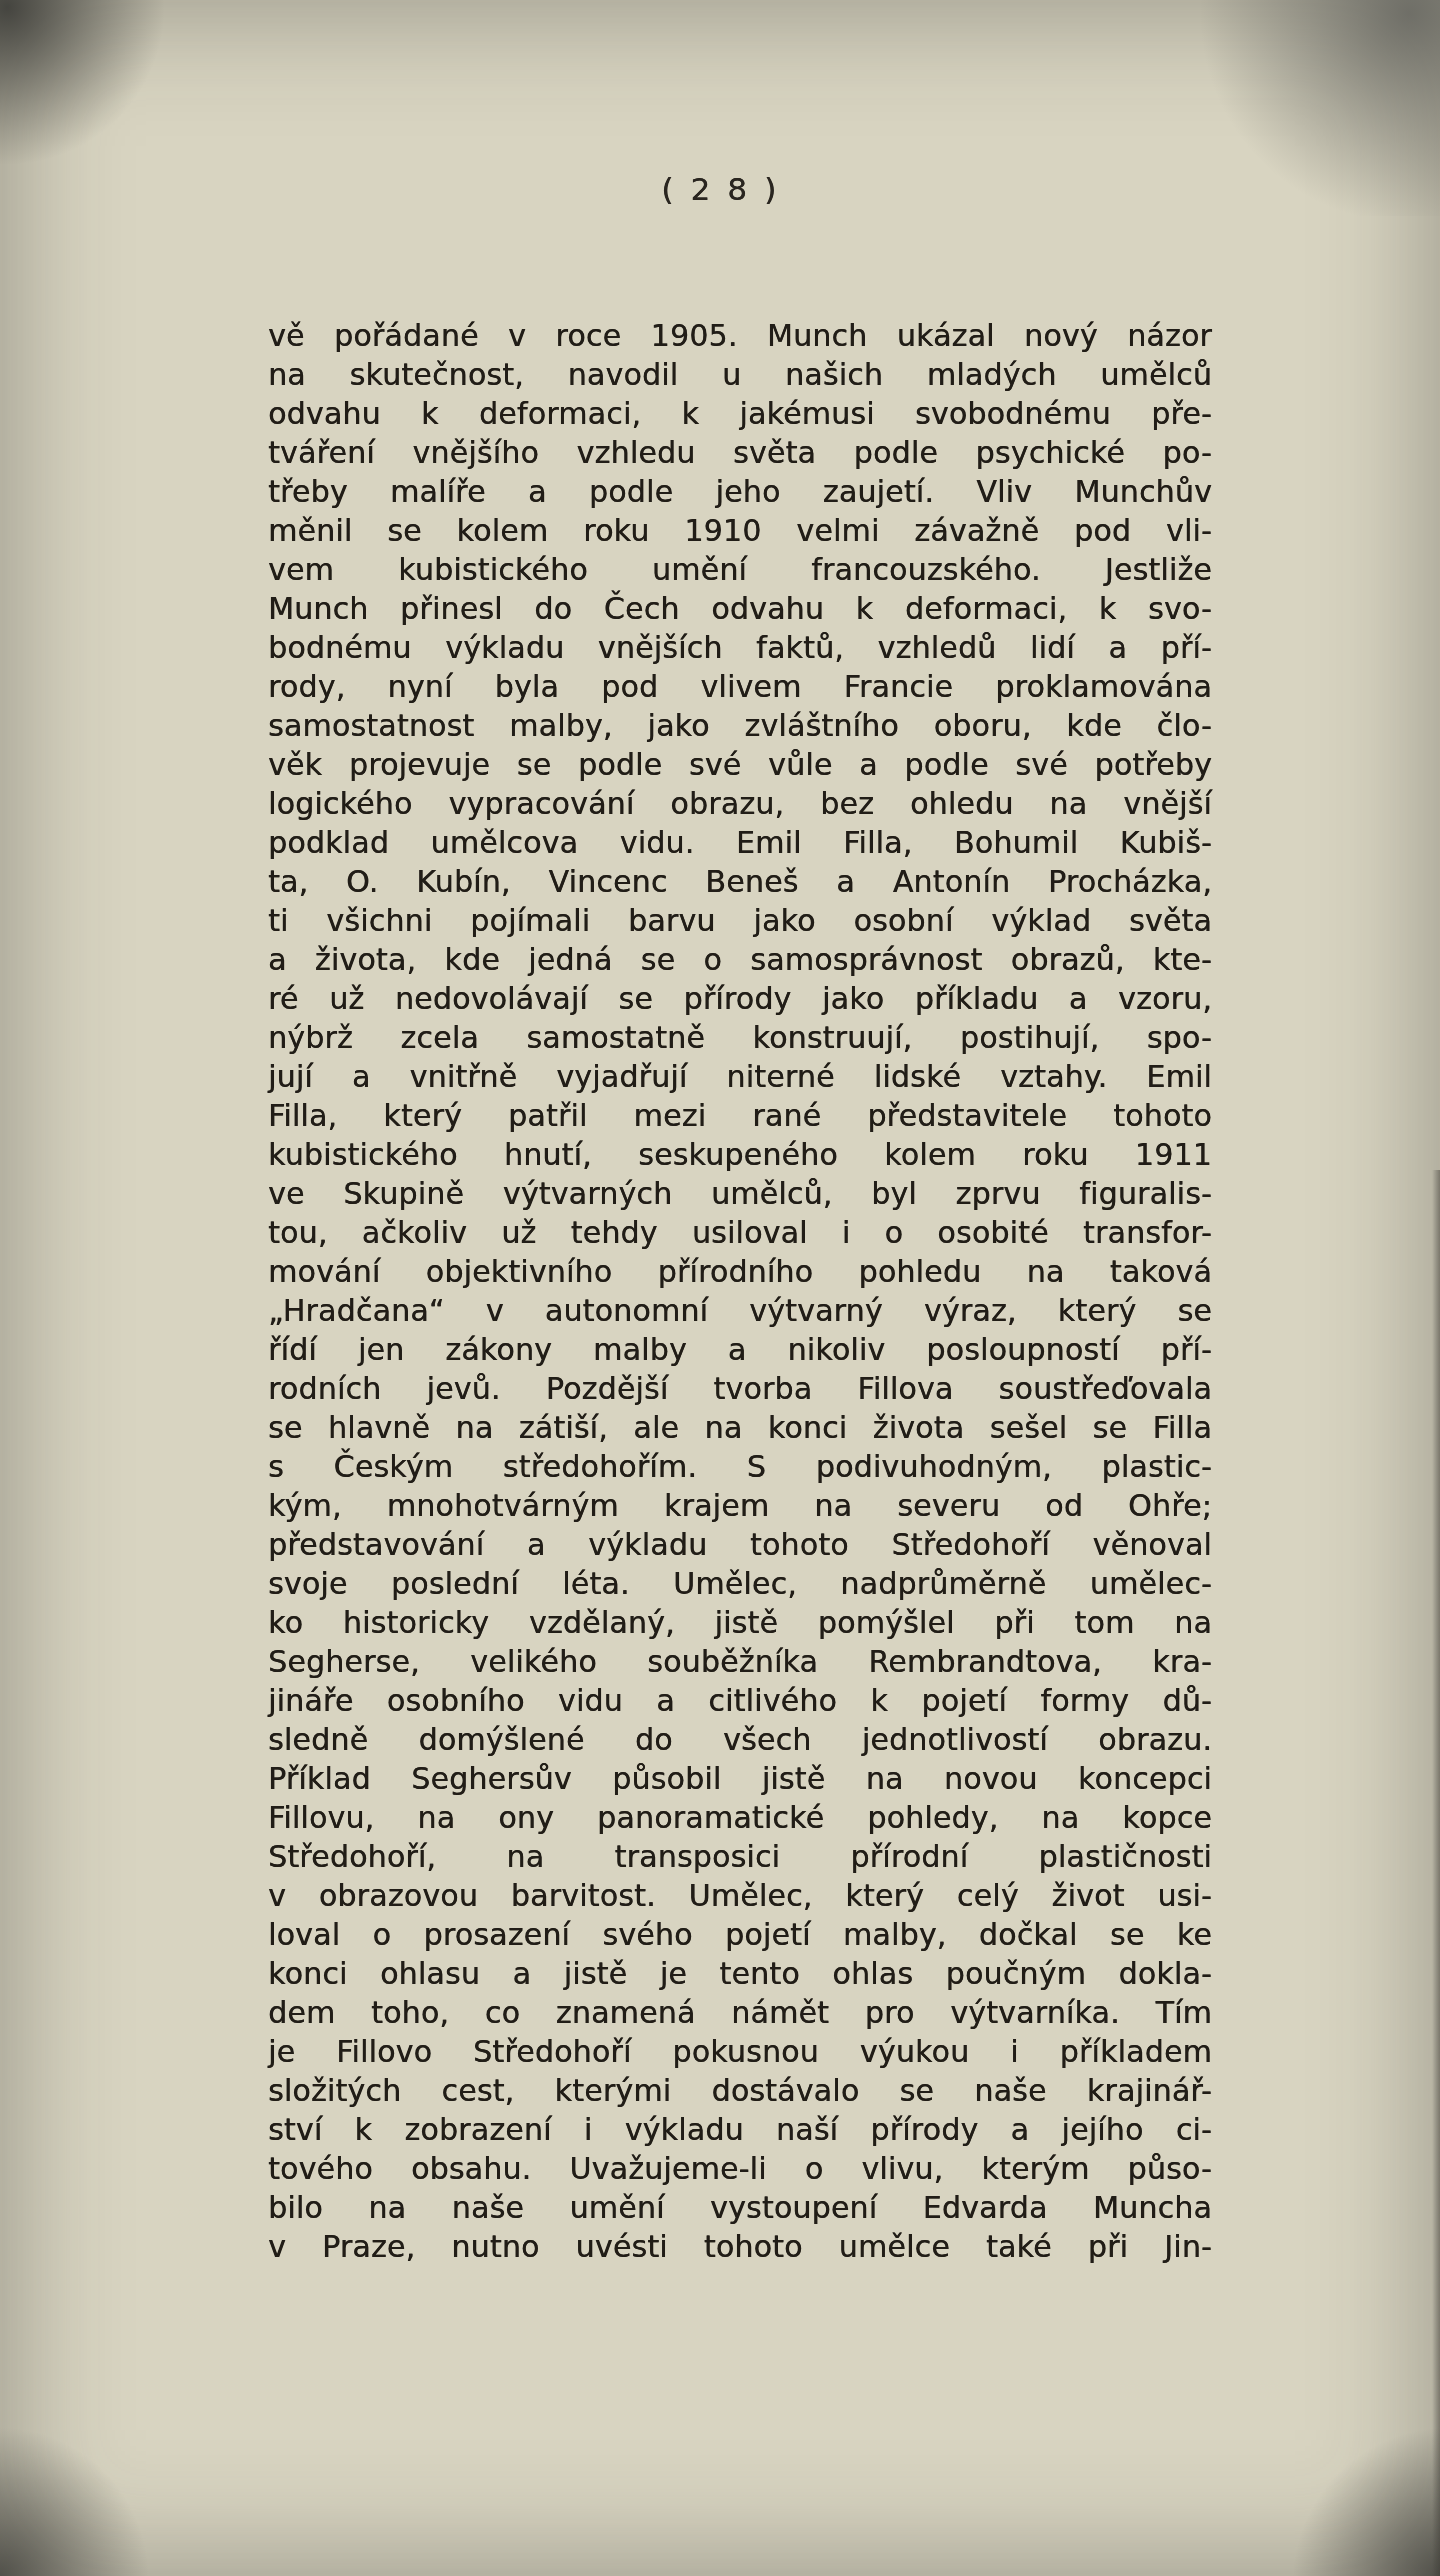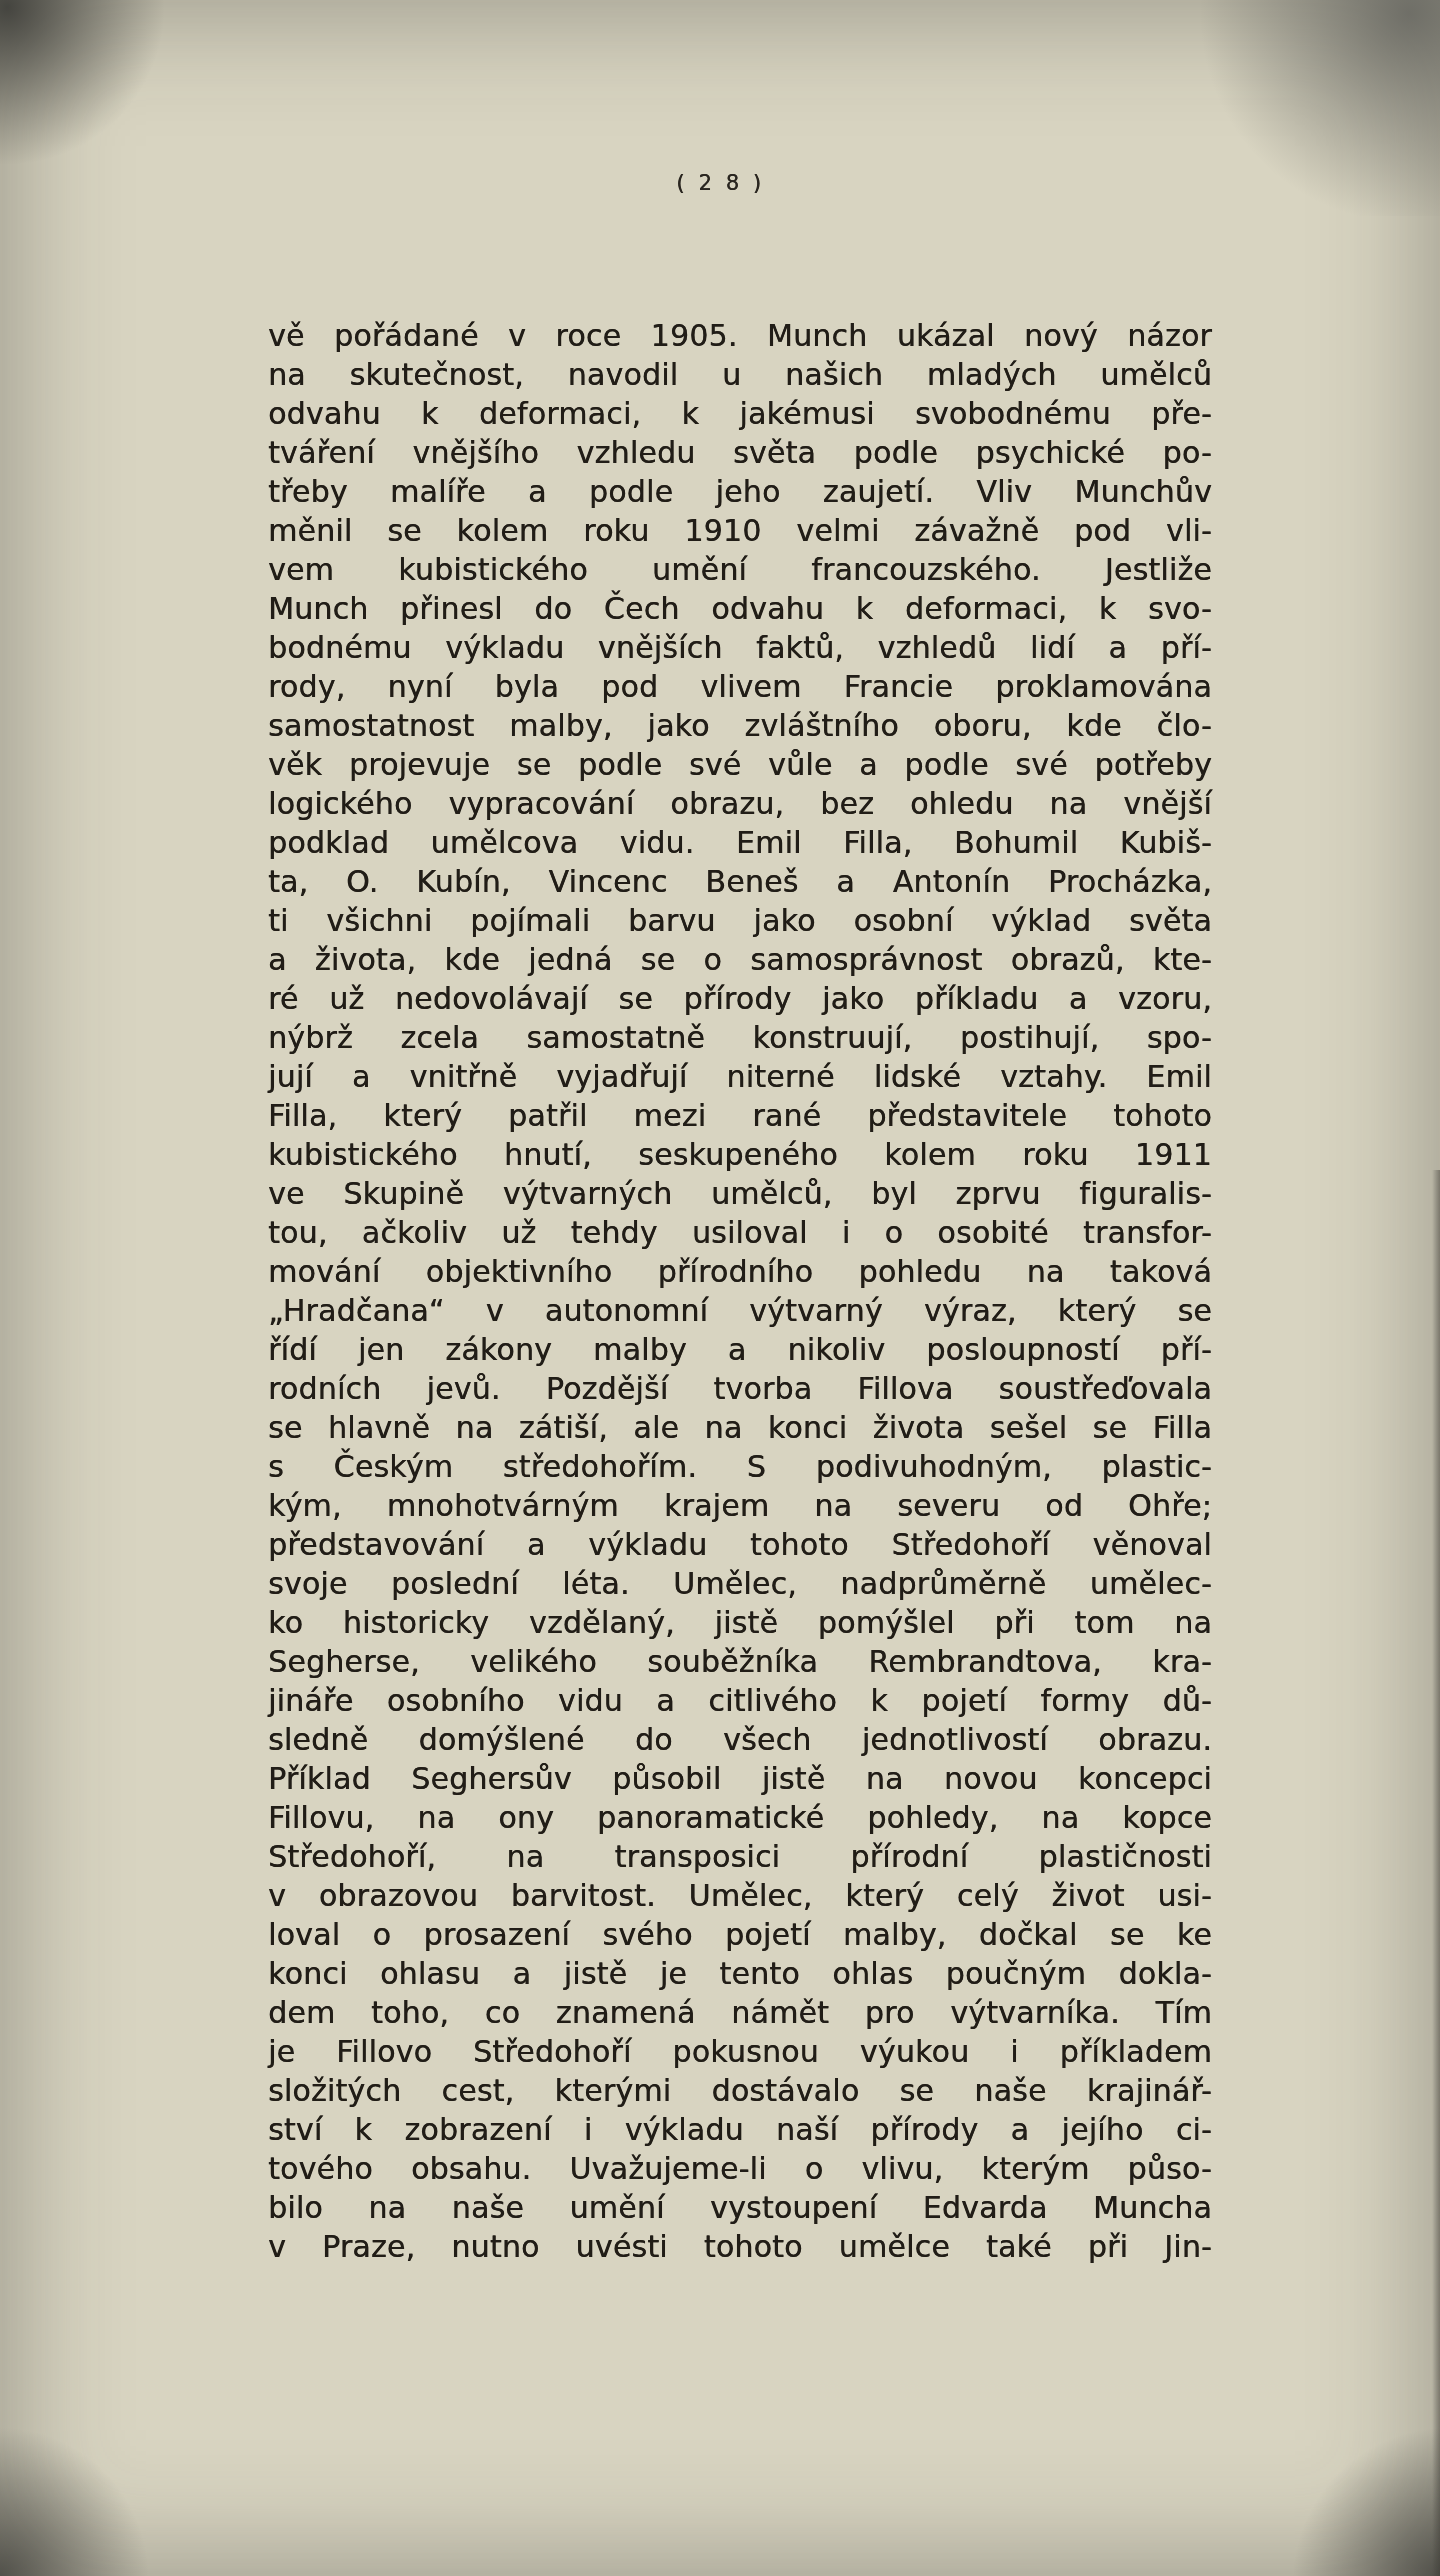--- a/index.html
+++ b/index.html
@@ -38,21 +38,21 @@
     height: 1406px;
     background: linear-gradient(to left, rgba(60,58,52,0.55), rgba(60,58,52,0));
     pointer-events: none;
   }
   .page-number {
     position: absolute;
     top: 171px;
     left: 0;
     width: 100%;
     text-align: center;
-    font-size: 21px;
+    font-size: 31px;
     letter-spacing: 3.6px;
     color: #2a2620;
     text-shadow: 0.4px 0 0 currentColor;
   }
   .body-text {
     position: absolute;
     top: 316px;
     left: 268px;
     width: 944px;
     font-size: 30px;

